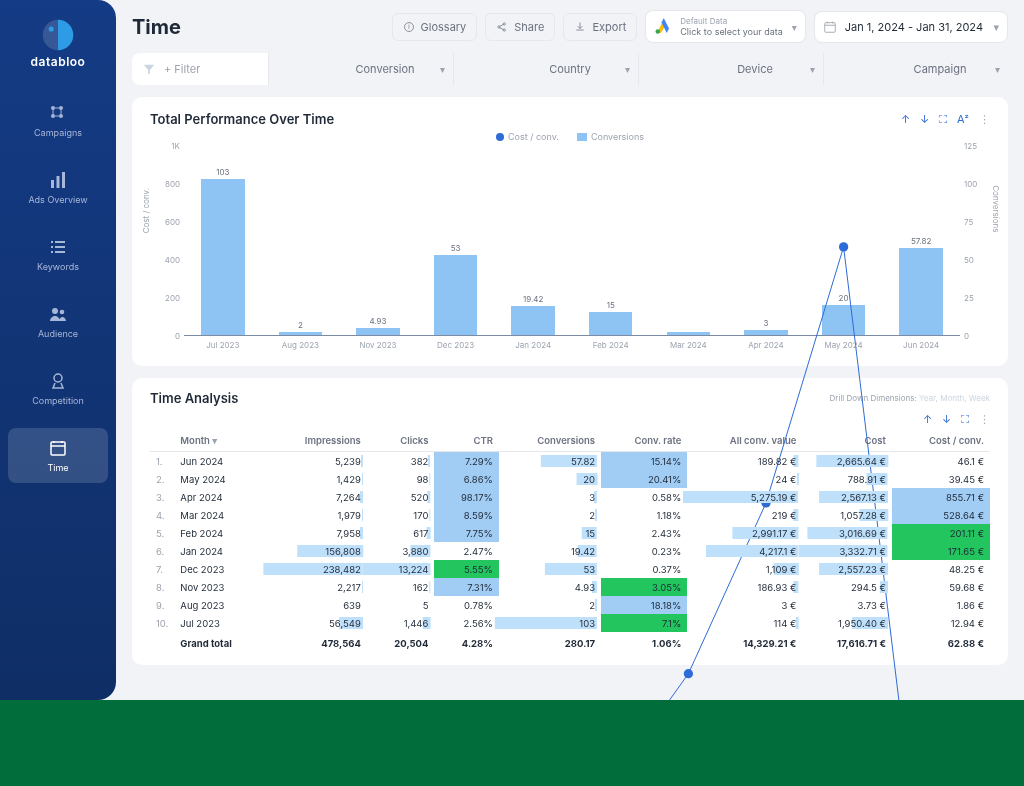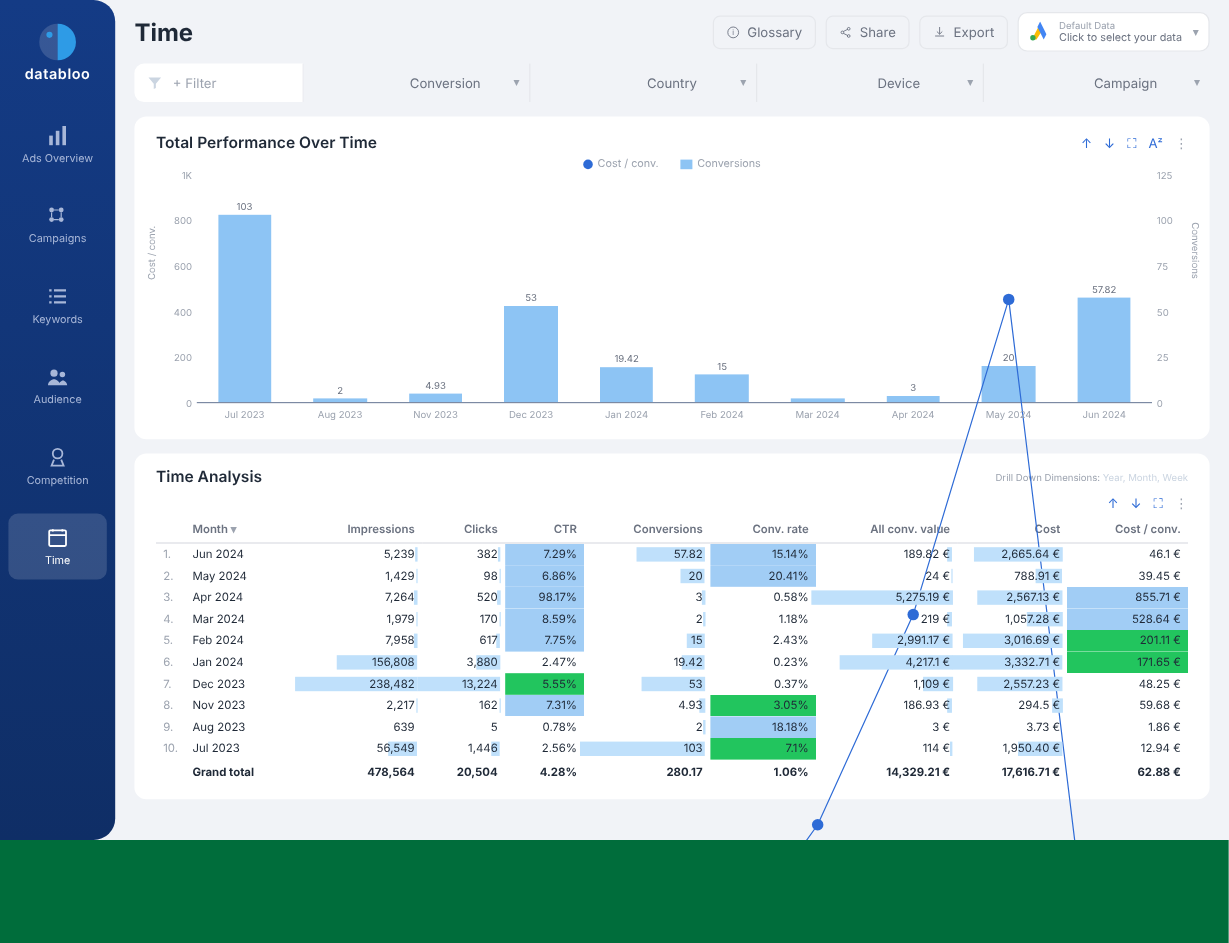--- a/index.html
+++ b/index.html
@@ -1,19 +1,19 @@
 <!DOCTYPE html>
 <html><head>
 <meta charset="utf-8">
 <style>
 :root{--navy:#143b85;--navy2:#0f2e66;--blue:#2e6bd6;--lightblue:#8dc4f4;--lightblue2:#bfe0fb;--gray1:#6b7280;--gray2:#9ca3af;--bg:#f1f3f7;--white:#fff;--border:#e5e7eb;--ink:#1f2937;}
 *{box-sizing:border-box;}
 body{margin:0;font-family:Inter,system-ui,Arial,sans-serif;font-size:11px;color:var(--ink);background:var(--bg);width:1024px;height:786px;overflow:hidden;}
 .app{display:flex;height:700px;}
-.sidebar{width:96px;background:linear-gradient(var(--navy),var(--navy2));border-radius:0 18px 18px 0;color:#a8b7d8;display:flex;flex-direction:column;align-items:center;padding:18px 0;gap:12px;}
+.sidebar{width:116px;background:linear-gradient(var(--navy),var(--navy2));border-radius:0 18px 18px 0;color:#a8b7d8;display:flex;flex-direction:column;align-items:center;padding:18px 0;gap:12px;}
 .logo{color:#fff;display:flex;flex-direction:column;align-items:center;gap:2px;margin-bottom:12px;}
 .logo-mark{width:34px;height:34px;}
 .logo-name{font-size:12px;font-weight:600;letter-spacing:.5px;}
 .navitem{display:flex;flex-direction:column;align-items:center;gap:4px;padding:10px 4px;width:86%;border-radius:8px;font-size:9px;cursor:pointer;}
 .navitem svg{width:20px;height:20px;}
 .navitem.active{background:rgba(255,255,255,.15);color:#fff;}
 .main{flex:1;padding:10px 16px 0 16px;overflow:hidden;}
 .toprow{display:flex;align-items:center;gap:8px;}
 .title{font-size:20px;font-weight:700;margin-right:auto;}
 .btn{display:flex;align-items:center;gap:6px;background:var(--bg);border:1px solid var(--border);border-radius:6px;padding:6px 10px;color:var(--gray1);cursor:pointer;font-size:11px;}
@@ -82,35 +82,35 @@
       <svg class="logo-mark" viewBox="0 0 40 40">
           <path fill="#2e9be6" d="M20 2a18 18 0 0 1 0 36V2z"></path>
           <path fill="#fff" d="M20 2v36A18 18 0 0 1 20 2z" opacity=".15"></path>
           <circle cx="12" cy="13" r="3" fill="#2e9be6"></circle>
         </svg>
       <div class="logo-name">databloo</div>
     </div>
     <div id="navitems" style="display: contents;"></div>
   <div class="navitem">
         <svg viewBox="0 0 20 20" fill="currentColor">
-          <rect x="3" y="10" width="3" height="8"></rect>
-          <rect x="8.5" y="6" width="3" height="12"></rect>
-          <rect x="14" y="2" width="3" height="16"></rect>
-        </svg>
-        <span>Ads Overview</span>
-      </div>
-      <div class="navitem">
-        <svg viewBox="0 0 20 20" fill="currentColor">
           <circle cx="5" cy="5" r="2"></circle>
           <circle cx="13" cy="5" r="2"></circle>
           <circle cx="5" cy="13" r="2"></circle>
           <circle cx="13" cy="13" r="2"></circle>
           <path d="M7 5h4M5 7v4M13 7v4M7 13h4" stroke="currentColor"></path>
         </svg>
         <span>Campaigns</span>
+      </div>
+      <div class="navitem">
+        <svg viewBox="0 0 20 20" fill="currentColor">
+          <rect x="3" y="10" width="3" height="8"></rect>
+          <rect x="8.5" y="6" width="3" height="12"></rect>
+          <rect x="14" y="2" width="3" height="16"></rect>
+        </svg>
+        <span>Ads Overview</span>
       </div>
       <div class="navitem">
         <svg viewBox="0 0 20 20" fill="currentColor">
           <path d="M3 5h2M3 10h2M3 15h2M7 5h10M7 10h10M7 15h10" stroke="currentColor" stroke-width="2"></path>
         </svg>
         <span>Keywords</span>
       </div>
       <div class="navitem">
         <svg viewBox="0 0 20 20" fill="currentColor">
           <circle cx="7" cy="7" r="3"></circle>
@@ -163,20 +163,27 @@
       <div class="datasel">
         <svg width="18" height="18" viewBox="0 0 24 24">
             <path fill="#fbbc04" d="M4 20l7-14 3 6-5 8z"></path>
             <path fill="#4285f4" d="M11 6l3-6 7 14-3 6z" transform="translate(-1 0)"></path>
             <circle cx="5" cy="18" r="3" fill="#34a853"></circle>
           </svg>
         <div>
             <div class="lbl">Default Data</div>
             <div class="val">Click to select your data</div>
           </div>
+      </div>
+      <div class="daterange">
+        <svg width="14" height="14" viewBox="0 0 16 16" fill="none" stroke="#9ca3af">
+            <rect x="2" y="3" width="12" height="11" rx="1"></rect>
+            <path d="M2 6h12M5 2v2M11 2v2"></path>
+          </svg>
+        <span>Jan 1, 2024 - Jan 31, 2024</span>
       </div>
     </div>
 
     <div class="filters">
       <div class="filtercell">
         <svg class="filtericon" viewBox="0 0 16 16" fill="#cbd5e1">
             <path d="M2 3h12l-5 6v4l-2 1v-5z"></path>
           </svg>
         <span>+ Filter</span>
       </div>

